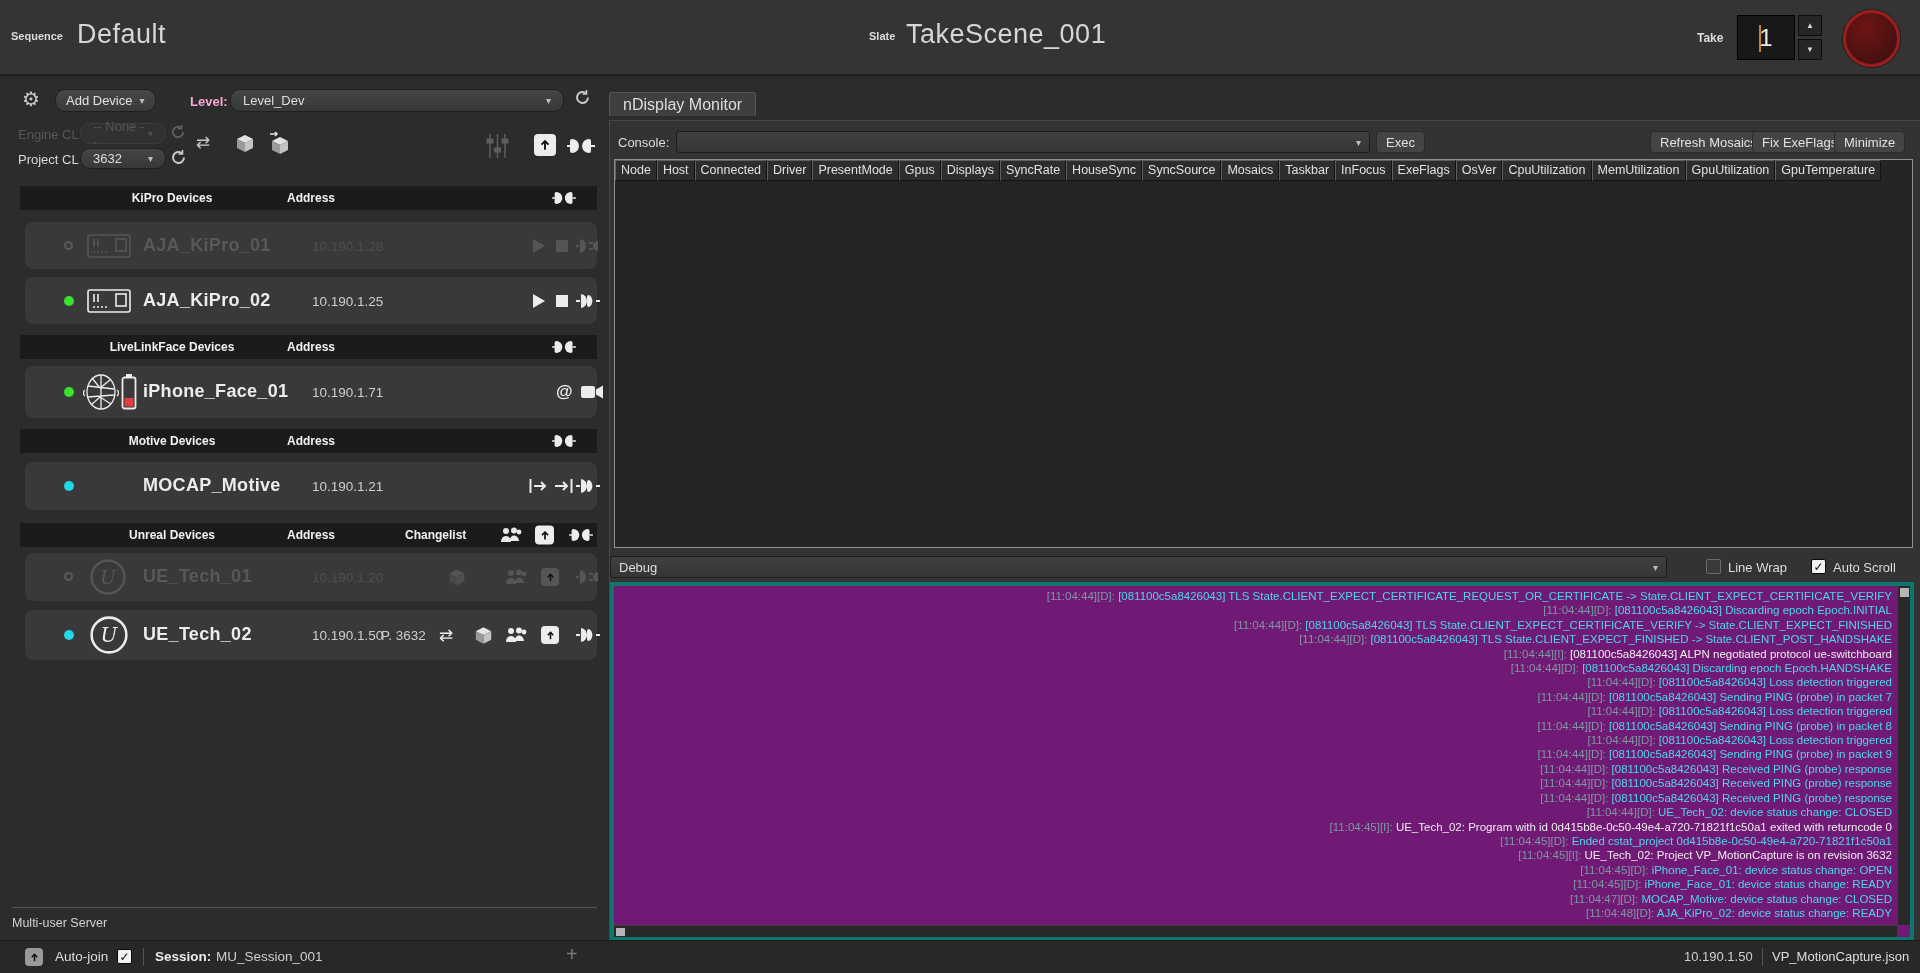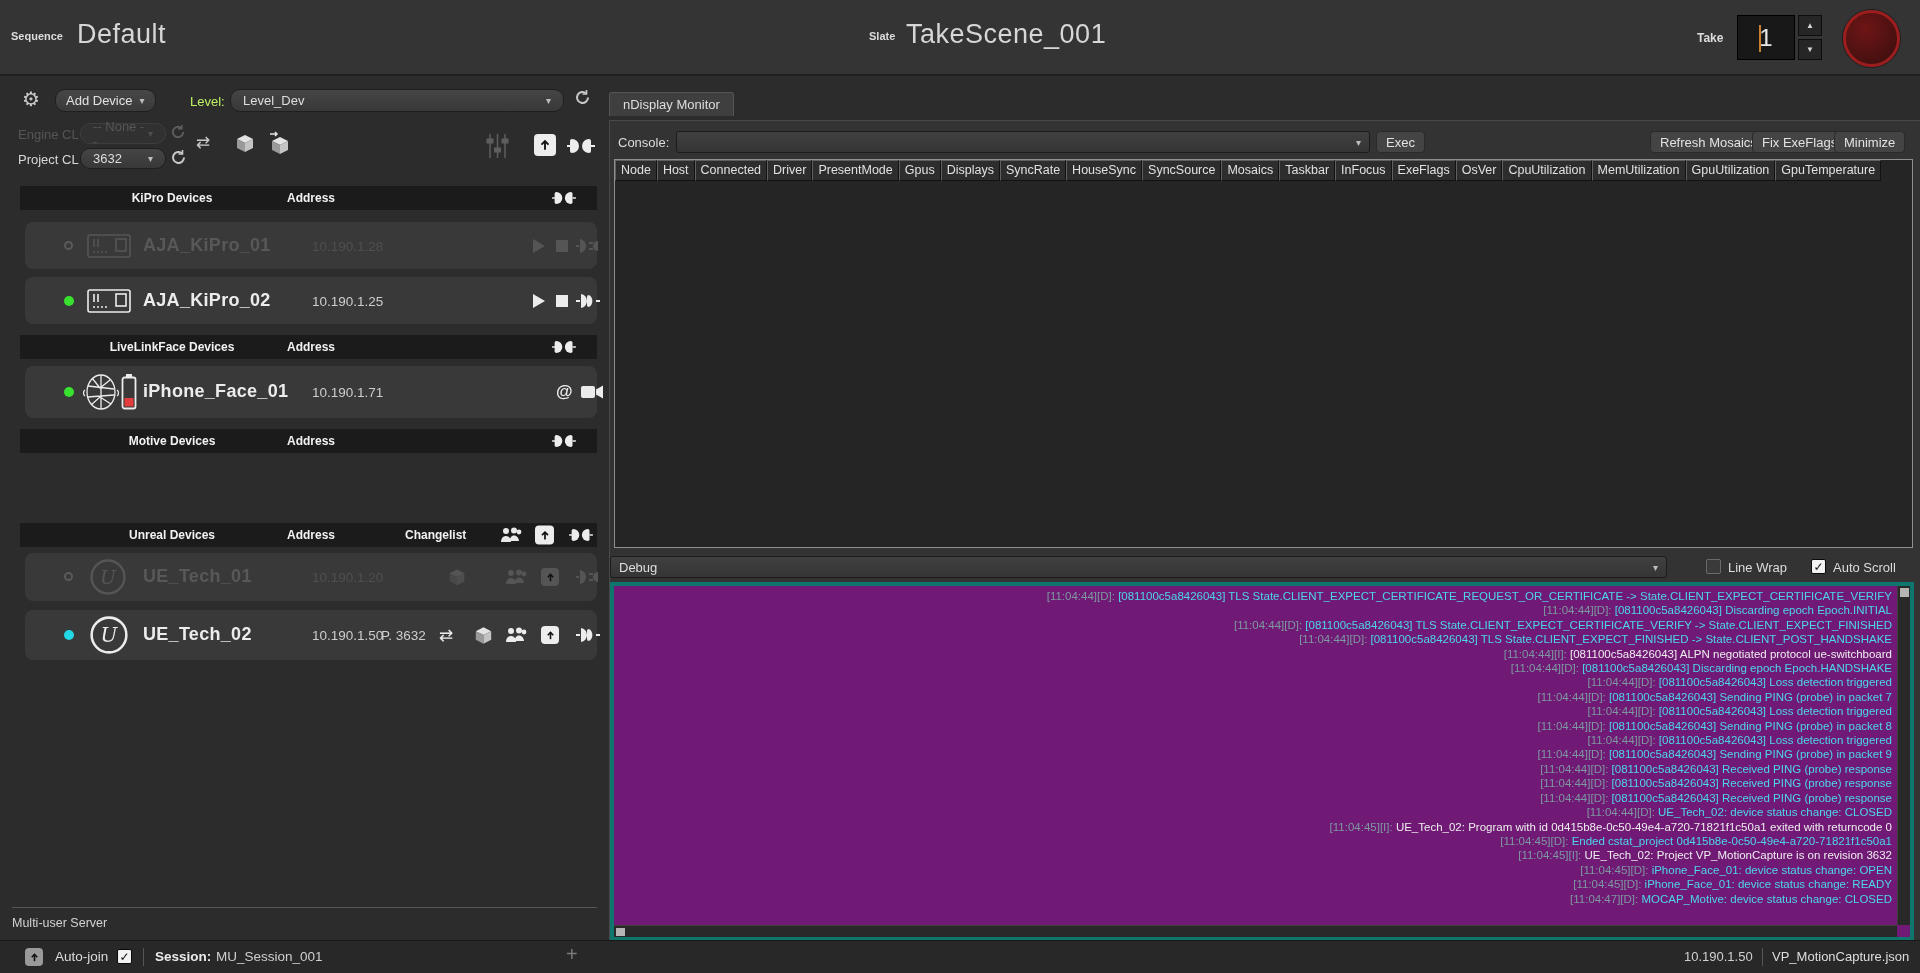--- a/index.html
+++ b/index.html
@@ -17,21 +17,21 @@
   .spin-btn { width:24px; height:21px; background:#262626; border:1px solid #0d0d0d; color:#d8d8d8; font-size:8px; display:flex; align-items:center; justify-content:center; cursor:default; }
   #record-btn { position:absolute; left:1843px; top:10px; width:57px; height:57px; border-radius:50%; border:3px solid #9c1d1d; background:radial-gradient(circle at 38% 32%, #6e1515, #451010 75%); box-shadow:0 0 0 1px #1e1e1e; }
 
   
   #left-panel { position:absolute; left:0; top:76px; width:608px; height:864px; background:#2c2c2c; }
   .pill-btn { background:linear-gradient(#474747,#3a3a3a); border:1px solid #1f1f1f; border-radius:10px; color:#e2e2e2; font-size:13px; display:flex; align-items:center; padding:0 10px; height:23px; gap:7px; }
   .pill-sel { background:linear-gradient(#454545,#383838); border:1px solid #1f1f1f; border-radius:10px; color:#dedede; font-size:13px; display:flex; align-items:center; padding:0 12px; height:23px; justify-content:space-between; }
   .pill-sel.dim { background:#313131; border-color:#3d3d3d; color:#565656; }
   .arr { font-size:10px; color:#bdbdbd; }
   .dim .arr { color:#4e4e4e; }
-  .tb-label { font-size:13px; font-weight:normal; color:#bef264; }
+  .tb-label { font-size:13px; font-weight:bold; color:#f9a8d4; }
   .tb-label.dim { color:#565656; font-weight:normal; }
   .icon { color:#c8c8c8; }
   .icon.dim { color:#5e5e5e; }
   .upbox { width:22px; height:22px; border-radius:4px; background:currentColor; display:flex; align-items:center; justify-content:center; }
   .upbox svg { stroke:#111; }
 
   
   .sec-header { position:absolute; left:20px; width:577px; height:24px; background:#1b1b1b; }
   .sec-title { position:absolute; left:0; width:304px; text-align:center; top:5px; font-size:12px; font-weight:bold; color:#f2f2f2; }
   .sec-addr { position:absolute; left:267px; top:5px; font-size:12px; font-weight:bold; color:#f2f2f2; }
@@ -52,21 +52,21 @@
   
   #mu-divider { position:absolute; left:12px; top:831px; width:585px; height:1px; background:#555; }
   #mu-label { position:absolute; left:12px; top:840px; font-size:12.5px; color:#d2d2d2; }
   #bottombar { position:absolute; left:0; top:940px; width:1920px; height:33px; background:#282828; border-top:1px solid #191919; }
   .chk { width:15px; height:15px; border-radius:2px; display:flex; align-items:center; justify-content:center; font-size:12px; }
   .chk.on { background:#f2f2f2; color:#111; border:1px solid #0a0a0a; }
   .chk.off { background:#3a3a3a; border:1px solid #6b6b6b; color:transparent; }
   .vsep { width:1px; height:18px; background:#555; }
 
   
-  #nd-tab { position:absolute; left:609px; top:92px; height:24px; background:#3f3f3f; border:1px solid #555; border-bottom:none; border-radius:3px 3px 0 0; padding:0 13px; display:flex; align-items:center; font-size:13px; color:#dedede; }
+  #nd-tab { position:absolute; left:609px; top:92px; height:24px; background:#3f3f3f; border:1px solid #555; border-bottom:none; border-radius:3px 3px 0 0; padding:0 13px; display:flex; align-items:center; font-size:16px; color:#dedede; }
   #right-panel { position:absolute; left:609px; top:120px; width:1490px; height:822px; background:#333333; border:1px solid #484848;text-align:right; }
   #console-label { position:absolute; left:8px; top:14px; font-size:13px; color:#dcdcdc; }
   .flat-sel { position:absolute; background:linear-gradient(#404040,#353535); border:1px solid #1c1c1c; border-radius:3px; height:22px; display:flex; align-items:center; justify-content:space-between; padding:0 8px; font-size:13px; color:#dedede; }
   .flat-btn { position:absolute; height:22px; background:#444444; border:1px solid #2a2a2a; border-radius:4px; color:#e2e2e2; font-size:13px; display:flex; align-items:center; padding:0 9px; top:10px; }
   #table-box { position:absolute; left:4px; top:38px; width:1299px; height:389px; border:1px solid #8f8f8f; background:#252525; }
   #col-row { display:flex; padding:0; }
   .colcell { background:#2d2d2d; border-top:1px solid #606060; border-left:1px solid #606060; border-right:1px solid #121212; border-bottom:1px solid #121212; color:#e0e0e0; font-size:12.5px; padding:2px 5px 3px 5px; white-space:nowrap; }
   #debug-row { position:absolute; left:0; top:435px; width:1306px; height:22px; }
   #log-box { position:absolute; left:0; top:461px; width:1304px; height:359px; background:#701a75; border:4px solid #0f766e; overflow:hidden; }
   #log-lines { position:absolute; left:6px; top:3px; right:18px; }
@@ -317,20 +317,43 @@
     <span class="ric" style="left:531px; color:#ededed;">
       <svg width="26" height="17" viewBox="0 0 30 20" fill="currentColor">
           <path d="M1 9h4v2H1z"></path>
           <path d="M6 3a7 7 0 0 1 0 14 2 2 0 0 1-2-2V5a2 2 0 0 1 2-2z"></path>
           <path d="M23 3a2 2 0 0 1 2 2v10a2 2 0 0 1-2 2 7 7 0 0 1 0-14z"></path>
           <path d="M25 9h4v2h-4z"></path>
         </svg>
     </span>
   </div>
 
+  <div class="drow" style="top:386px; height:48px;">
+    <span class="dot" style="background:#22d7e6;"></span>
+    <span class="dname">MOCAP_Motive</span>
+    <span class="dip">10.190.1.21</span>
+    <span class="ric" style="left:504px;">
+      <svg width="19" height="16" viewBox="0 0 19 16" fill="none" stroke="currentColor" stroke-width="2">
+          <path d="M1.5 1v14M5 8h11m-4-4 4 4-4 4"></path>
+        </svg>
+    </span>
+    <span class="ric" style="left:529px;">
+      <svg width="19" height="16" viewBox="0 0 19 16" fill="none" stroke="currentColor" stroke-width="2">
+          <path d="M17.5 1v14M1 8h12m-4-4 4 4-4 4"></path>
+        </svg>
+    </span>
+    <span class="ric" style="left:551px;">
+      <svg width="24" height="18" viewBox="0 0 24 18" fill="currentColor">
+          <path d="M0 8h4v2H0z"></path>
+          <path d="M5 2a7 7 0 0 1 6 7 7 7 0 0 1-6 7z"></path>
+          <path d="M12 3a7 7 0 0 0 0 12 2 2 0 0 0 2-2V5a2 2 0 0 0-2-2z" transform="scale(-1,1) translate(-25,0)"></path>
+          <path d="M20 8h4v2h-4z"></path>
+        </svg>
+    </span>
+  </div>
 
   <div class="sec-header" style="top:447px;">
     <span class="sec-title">Unreal Devices</span>
     <span class="sec-addr">Address</span>
     <span class="sec-cl">Changelist</span>
     <span class="ric" style="left:480px; color:#e8e8e8;">
       <svg width="22" height="16" viewBox="0 0 22 16" fill="currentColor">
           <circle cx="6" cy="4" r="3"></circle>
           <circle cx="14" cy="3.5" r="3"></circle>
           <path d="M1 15c0-4 2.5-6 5-6s5 2 5 6z"></path>
@@ -533,20 +556,21 @@
         <div class="log-line"><span class="pfx">[11:04:44][D]: </span><span class="msg-debug">[081100c5a8426043] Received PING (probe) response</span></div>
         <div class="log-line"><span class="pfx">[11:04:44][D]: </span><span class="msg-debug">[081100c5a8426043] Received PING (probe) response</span></div>
         <div class="log-line"><span class="pfx">[11:04:44][D]: </span><span class="msg-debug">[081100c5a8426043] Received PING (probe) response</span></div>
         <div class="log-line"><span class="pfx">[11:04:44][D]: </span><span class="msg-debug">UE_Tech_02: device status change: CLOSED</span></div>
         <div class="log-line"><span class="pfx">[11:04:45][I]: </span><span class="msg-info">UE_Tech_02: Program with id 0d415b8e-0c50-49e4-a720-71821f1c50a1 exited with returncode 0</span></div>
         <div class="log-line"><span class="pfx">[11:04:45][D]: </span><span class="msg-debug">Ended cstat_project 0d415b8e-0c50-49e4-a720-71821f1c50a1</span></div>
         <div class="log-line"><span class="pfx">[11:04:45][I]: </span><span class="msg-info">UE_Tech_02: Project VP_MotionCapture is on revision 3632</span></div>
         <div class="log-line"><span class="pfx">[11:04:45][D]: </span><span class="msg-debug">iPhone_Face_01: device status change: OPEN</span></div>
         <div class="log-line"><span class="pfx">[11:04:45][D]: </span><span class="msg-debug">iPhone_Face_01: device status change: READY</span></div>
         <div class="log-line"><span class="pfx">[11:04:47][D]: </span><span class="msg-debug">MOCAP_Motive: device status change: CLOSED</span></div>
+        <div class="log-line"><span class="pfx">[11:04:48][D]: </span><span class="msg-debug">AJA_KiPro_02: device status change: READY</span></div>
       </div>
     <div id="vscroll">
         <div id="vthumb"></div>
       </div>
     <div id="hscroll">
         <div id="hthumb"></div>
       </div>
   </div>
 </div>
 

